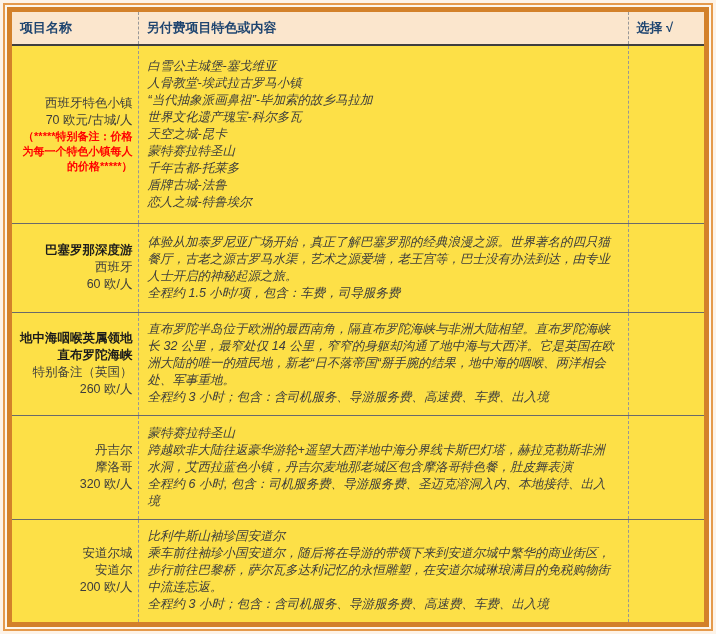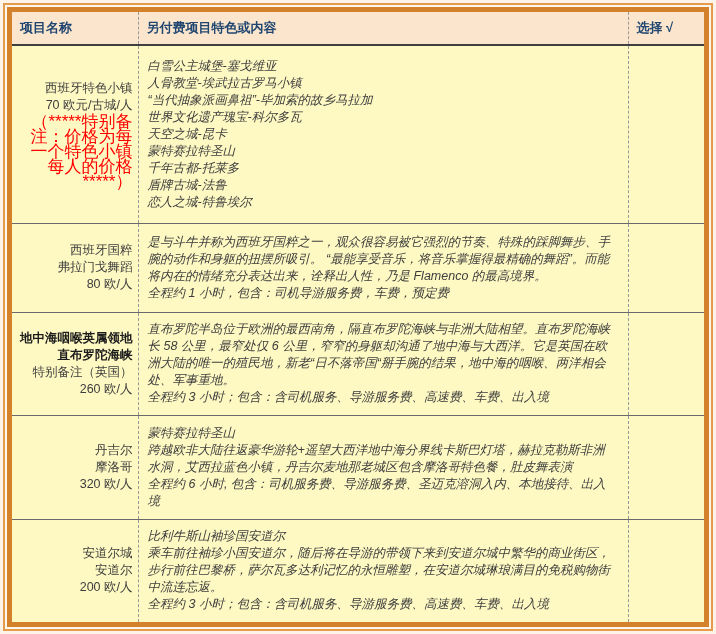--- a/index.html
+++ b/index.html
@@ -14,21 +14,21 @@
     margin:3px;
     height:628px;
     border:2px solid #e59a4c;
     padding:2px;
     background:#fdf6ec;
   }
   .frame-inner{
     box-sizing:border-box;
     height:100%;
     border:5px solid #d3812a;
-    background:#fef9c3;
+    background:#fde047;
   }
   table{
     border-collapse:collapse;
     table-layout:fixed;
     width:692px;height:610px;
   }
   th{
     box-sizing:border-box;
     height:33px;
     background:#fbe6cd;
@@ -56,22 +56,22 @@
   tbody tr:nth-child(3){height:80px;}
   tbody tr:nth-child(4){height:92px;}
   tbody tr:nth-child(5){height:82px;}
   tbody tr:nth-child(6){height:83px;}
   .name-cell{padding-left:8px;padding-right:5px;}
   .content-cell{padding-left:9px;padding-right:12px;font-style:italic;}
   .nline{margin:0;text-align:right;}
   .nline.bold{font-weight:bold;color:#1c1c1c;}
   .nline.red{
     color:#ff0000;
-    font-weight:normal;
-    font-size:17px;
+    font-weight:bold;
+    font-size:11px;
     line-height:15px;
   }
   .cline{margin:0;}
 </style>
 </head>
 <body>
 
 <div class="frame-outer">
   <div class="frame-inner">
     <table>
@@ -102,38 +102,38 @@
               <div class="cline">天空之城-昆卡</div>
               <div class="cline">蒙特赛拉特圣山</div>
               <div class="cline">千年古都-托莱多</div>
               <div class="cline">盾牌古城-法鲁</div>
               <div class="cline">恋人之城-特鲁埃尔</div>
             </td>
             <td class="col-divider"></td>
           </tr>
           <tr>
             <td class="name-cell">
-              <div class="nline">西班牙国粹</div>
-              <div class="nline">弗拉门戈舞蹈</div>
-              <div class="nline">80 欧/人</div>
+              <div class="nline bold">巴塞罗那深度游</div>
+              <div class="nline">西班牙</div>
+              <div class="nline">60 欧/人</div>
             </td>
             <td class="content-cell col-divider">
-              <div class="cline">是与斗牛并称为西班牙国粹之一，观众很容易被它强烈的节奏、特殊的踩脚舞步、手腕的动作和身躯的扭摆所吸引。 “最能享受音乐，将音乐掌握得最精确的舞蹈”。而能将内在的情绪充分表达出来，诠释出人性，乃是 Flamenco 的最高境界。</div>
-              <div class="cline">全程约 1 小时，包含：司机导游服务费，车费，预定费</div>
+              <div class="cline">体验从加泰罗尼亚广场开始，真正了解巴塞罗那的经典浪漫之源。世界著名的四只猫餐厅，古老之源古罗马水渠，艺术之源爱墙，老王宫等，巴士没有办法到达，由专业人士开启的神秘起源之旅。</div>
+              <div class="cline">全程约 1.5 小时/项，包含：车费，司导服务费</div>
             </td>
             <td class="col-divider"></td>
           </tr>
           <tr>
             <td class="name-cell">
               <div class="nline bold">地中海咽喉英属领地直布罗陀海峡</div>
               <div class="nline">特别备注（英国）</div>
               <div class="nline">260 欧/人</div>
             </td>
             <td class="content-cell col-divider">
-              <div class="cline">直布罗陀半岛位于欧洲的最西南角，隔直布罗陀海峡与非洲大陆相望。直布罗陀海峡长 58 公里，最窄处仅 6 公里，窄窄的身躯却沟通了地中海与大西洋。它是英国在欧洲大陆的唯一的殖民地，新老“日不落帝国“掰手腕的结果，地中海的咽喉、两洋相会处、军事重地。</div>
+              <div class="cline">直布罗陀半岛位于欧洲的最西南角，隔直布罗陀海峡与非洲大陆相望。直布罗陀海峡长 32 公里，最窄处仅 14 公里，窄窄的身躯却沟通了地中海与大西洋。它是英国在欧洲大陆的唯一的殖民地，新老“日不落帝国“掰手腕的结果，地中海的咽喉、两洋相会处、军事重地。</div>
               <div class="cline">全程约 3 小时；包含：含司机服务、导游服务费、高速费、车费、出入境</div>
             </td>
             <td class="col-divider"></td>
           </tr>
           <tr>
             <td class="name-cell">
               <div class="nline">丹吉尔</div>
               <div class="nline">摩洛哥</div>
               <div class="nline">320 欧/人</div>
             </td>

